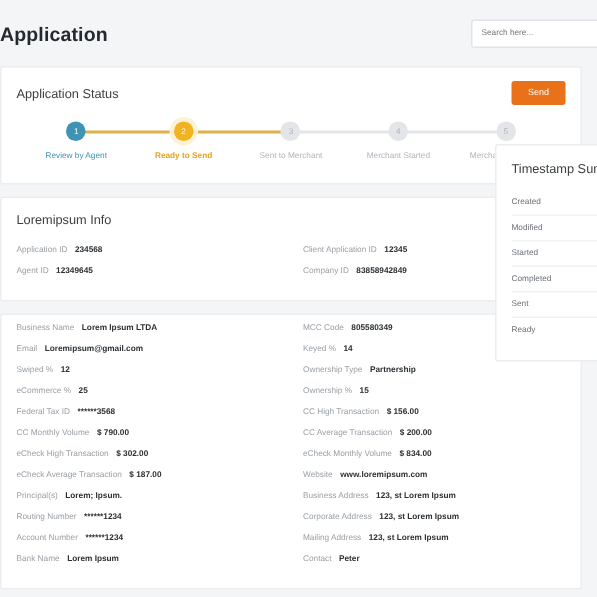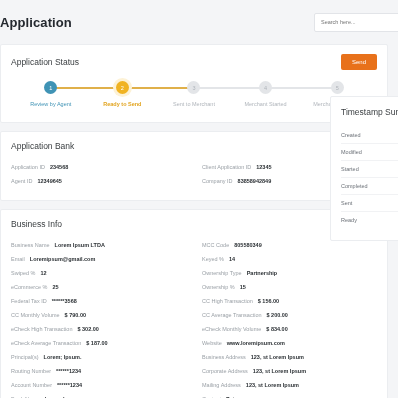--- a/index.html
+++ b/index.html
@@ -153,21 +153,21 @@
               <div class="step pending">
                 <div class="bar"></div>
                 <div class="dot">5</div>
                 <div class="label">Merchant Complete</div>
               </div>
             </div>
         </div>
 
         <div class="card">
           <div class="card-head">
-            <div class="card-title">Application Bank</div>
+            <div class="card-title">Loremipsum Info</div>
           </div>
           <div class="info-body">
             <div class="info-grid">
               <div id="appinfo-left">
                   <div class="field">
                     <span class="k">Application ID</span>
                     <span class="v">234568</span>
                   </div>
                   <div class="field">
                     <span class="k">Agent ID</span>
@@ -182,23 +182,20 @@
                   <div class="field">
                     <span class="k">Company ID</span>
                     <span class="v">83858942849</span>
                   </div>
                 </div>
             </div>
           </div>
         </div>
 
         <div class="card">
-          <div class="card-head">
-            <div class="card-title">Business Info</div>
-          </div>
           <div class="info-body">
             <div class="info-grid">
               <div id="bizinfo-left">
                   <div class="field">
                     <span class="k">Business Name</span>
                     <span class="v">Lorem Ipsum LTDA</span>
                   </div>
                   <div class="field">
                     <span class="k">Email</span>
                     <span class="v">Loremipsum@gmail.com</span>

